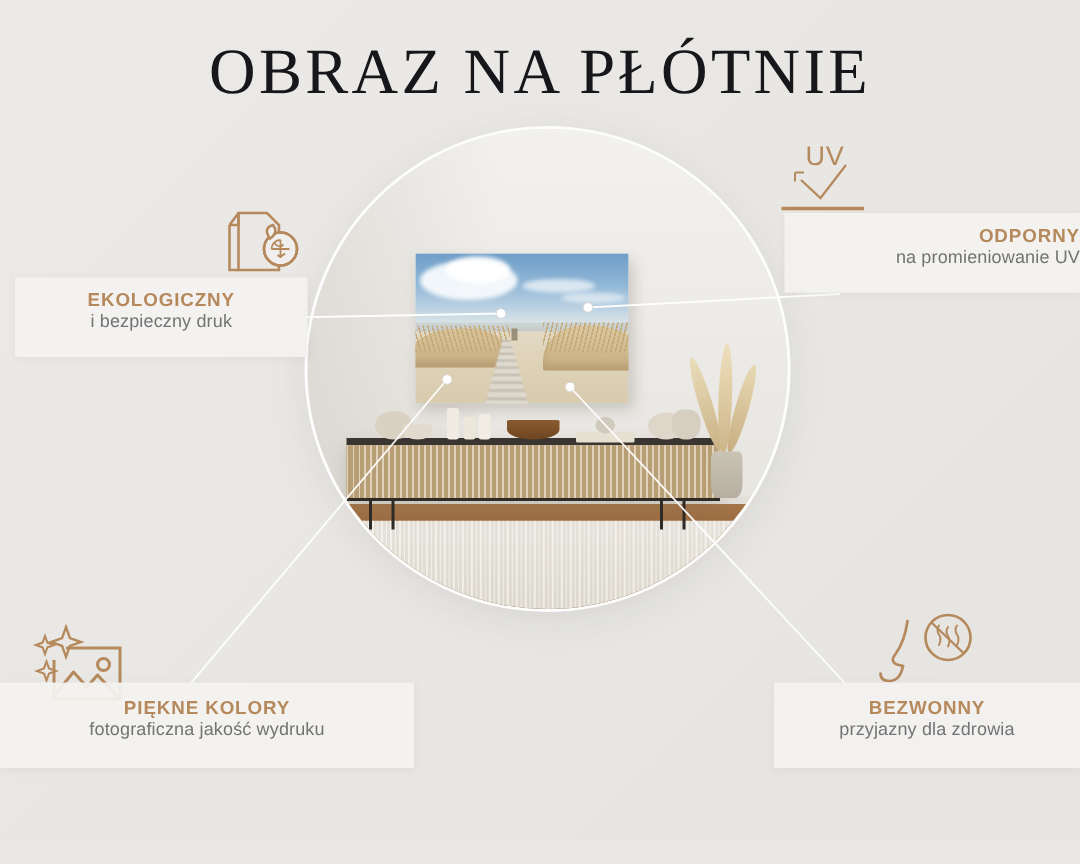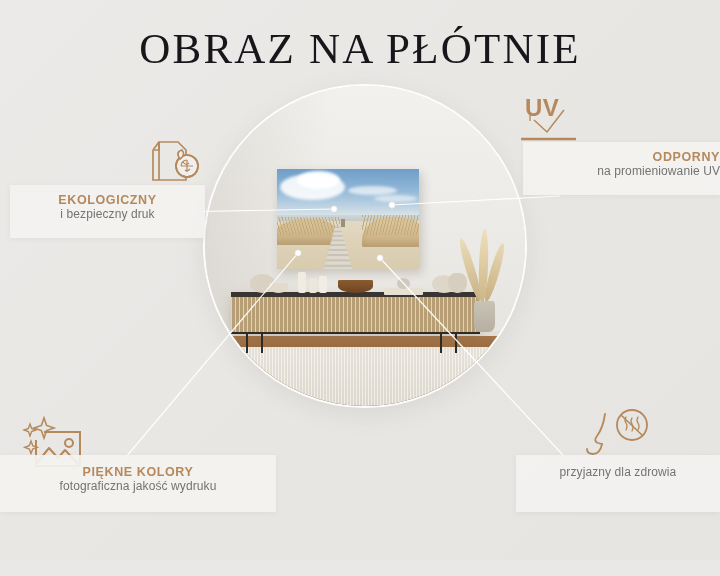--- a/index.html
+++ b/index.html
@@ -137,22 +137,22 @@
   #card-col{left:0;top:455px;width:276px;height:57px;}
   #card-col .txt{text-align:center;padding-top:10px;}
   #card-smell{left:516px;top:455px;width:204px;height:57px;}
   #card-smell .txt{text-align:center;padding-top:10px;}
 
   .icon-box{position:absolute;}
   #icon-eco{left:150px;top:139px;}
   #icon-uv{left:516px;top:96px;}
   #icon-col{left:20px;top:414px;}
   #icon-smell{left:580px;top:406px;}
-  .uv-label{font-size:24px;font-weight:bold;color:#b5895c;letter-spacing:.5px;
-    position:absolute;left:9px;top:-2px;}
+  .uv-label{font-size:18px;font-weight:normal;color:#b5895c;letter-spacing:.5px;
+    position:absolute;left:21px;top:-2px;}
 </style>
 </head>
 <body>
 
 <div id="stage">
 
   <div id="title">OBRAZ NA PŁÓTNIE</div>
 
   <div id="photo-wrap">
     <div id="photo">
@@ -283,17 +283,18 @@
       <line x1="41" y1="9" x2="63" y2="30" stroke-width="1.6"></line>
       <g stroke-width="1.3" stroke-linecap="round">
         <path d="M46 24 q2 -4 0 -7 q-2 -3 0 -6"></path>
         <path d="M52 25 q2 -4 0 -7 q-2 -3 0 -6"></path>
         <path d="M58 24 q2 -4 0 -7 q-2 -3 0 -6"></path>
       </g>
     </svg>
   </div>
   <div class="card" id="card-smell">
     <div class="txt">
+      <div class="ttl">BEZWONNY</div>
       <div class="sub">przyjazny dla zdrowia</div>
     </div>
   </div>
 
 </div>
 
 </body></html>

